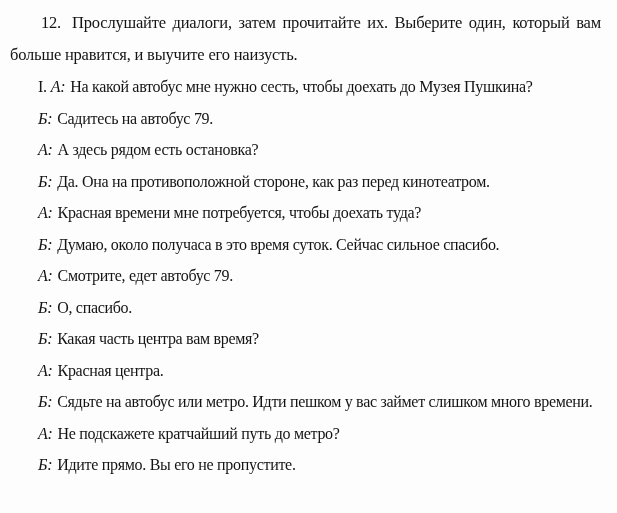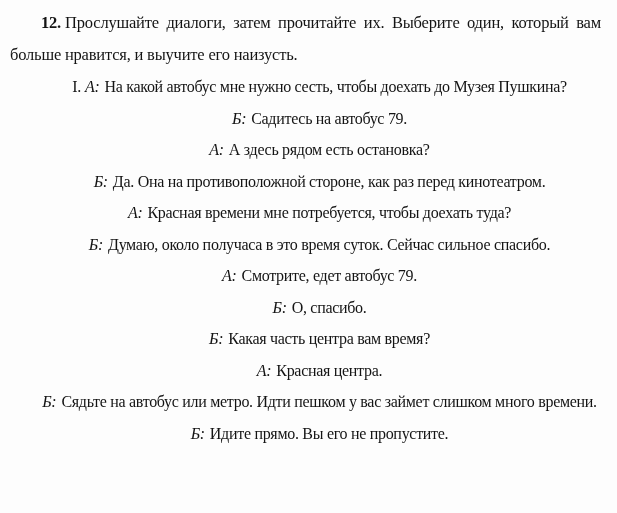--- a/index.html
+++ b/index.html
@@ -20,31 +20,30 @@
   }
   .intro {
     margin: 0 0 1px 0;
     font-size: 16.5px;
     line-height: 31.5px;
     text-align: justify;
     text-indent: 31px;
     letter-spacing: -0.2px;
   }
   .intro .ex-num {
-    font-weight: bold;
-    margin-right: 4px;
+    font-weight: normal;
+    margin-right: 11px;
   }
   .dialog-line {
     margin: 0;
     padding-left: 28px;
     font-size: 16px;
     line-height: 31.5px;
     letter-spacing: -0.3px;
     white-space: nowrap;
-    text-align: center;
   }
   .numeral {
     font-style: normal;
     margin-right: 4px;
   }
   .speaker {
     font-style: italic;
     margin-right: 5px;
   }
 </style>
@@ -71,16 +70,17 @@
 
   <p class="dialog-line"><span class="speaker">Б:</span><span>О, спасибо.</span></p>
 
 
   <p class="dialog-line"><span class="speaker">Б:</span><span>Какая часть центра вам время?</span></p>
 
   <p class="dialog-line"><span class="speaker">А:</span><span>Красная центра.</span></p>
 
   <p class="dialog-line"><span class="speaker">Б:</span><span>Сядьте на автобус или метро. Идти пешком у вас займет слишком много времени.</span></p>
 
+  <p class="dialog-line"><span class="speaker">А:</span><span>Не подскажете кратчайший путь до метро?</span></p>
 
   <p class="dialog-line"><span class="speaker">Б:</span><span>Идите прямо. Вы его не пропустите.</span></p>
 
 </div>
 
 </body></html>

